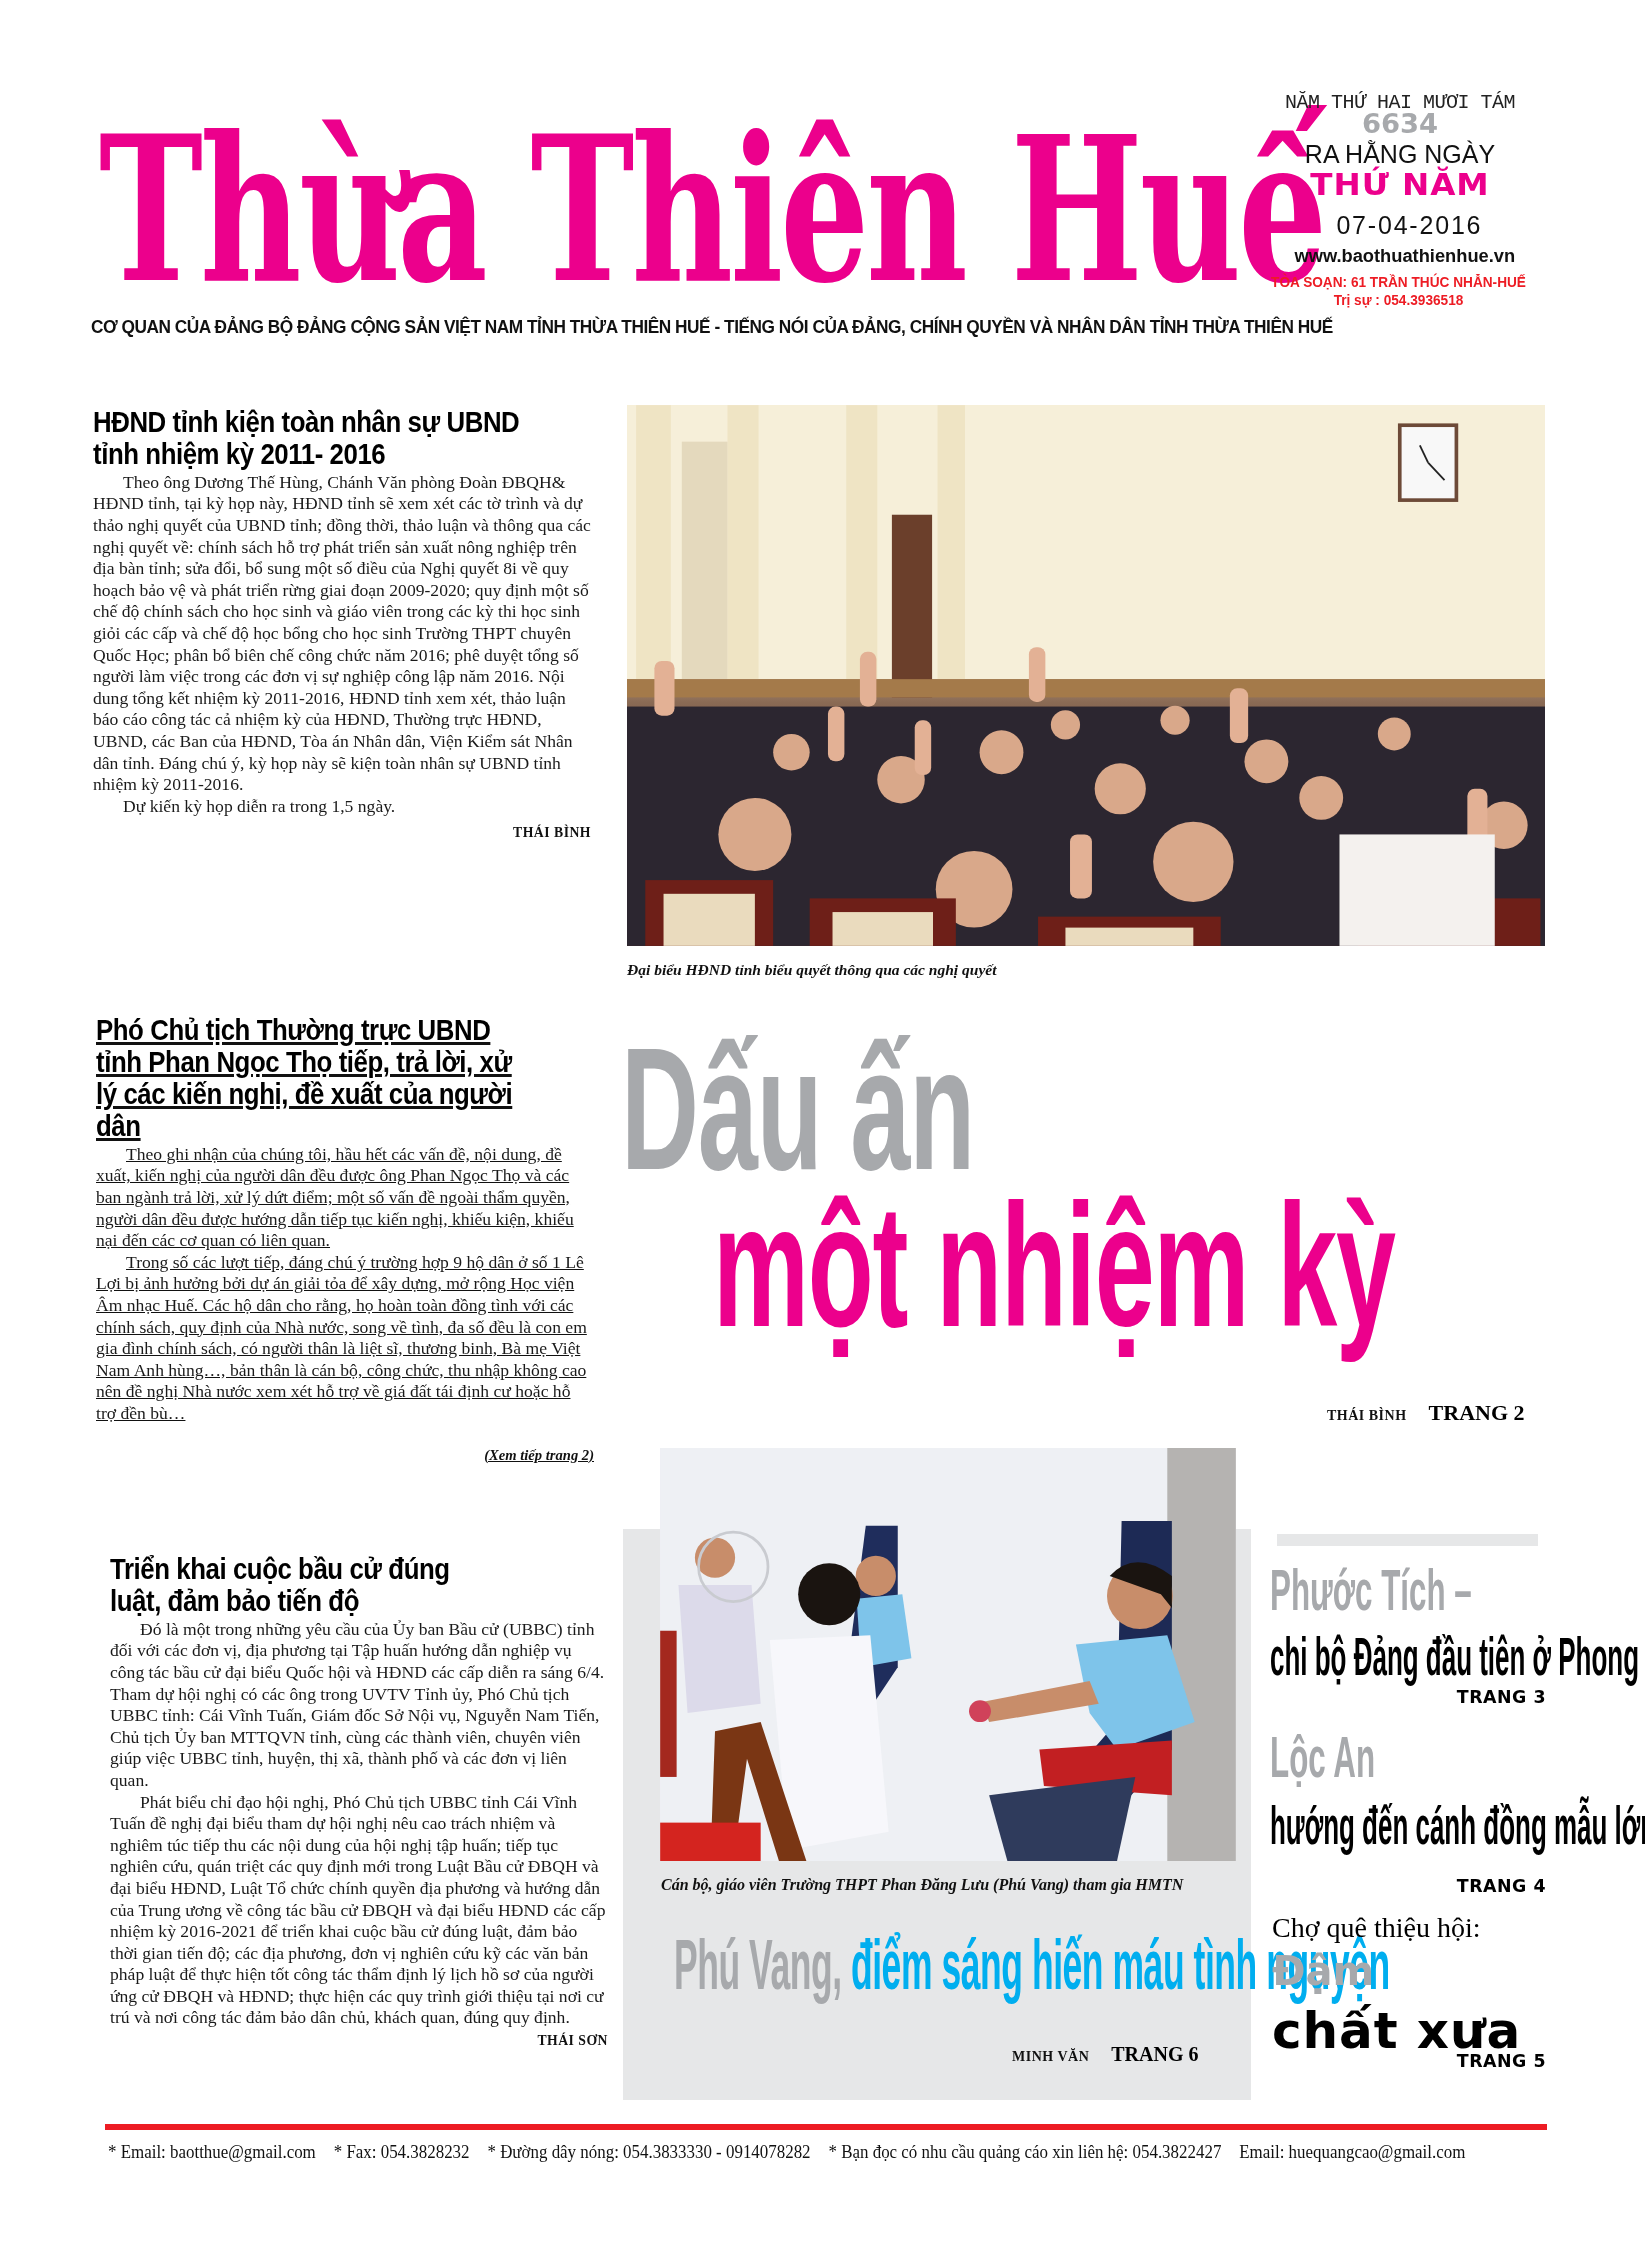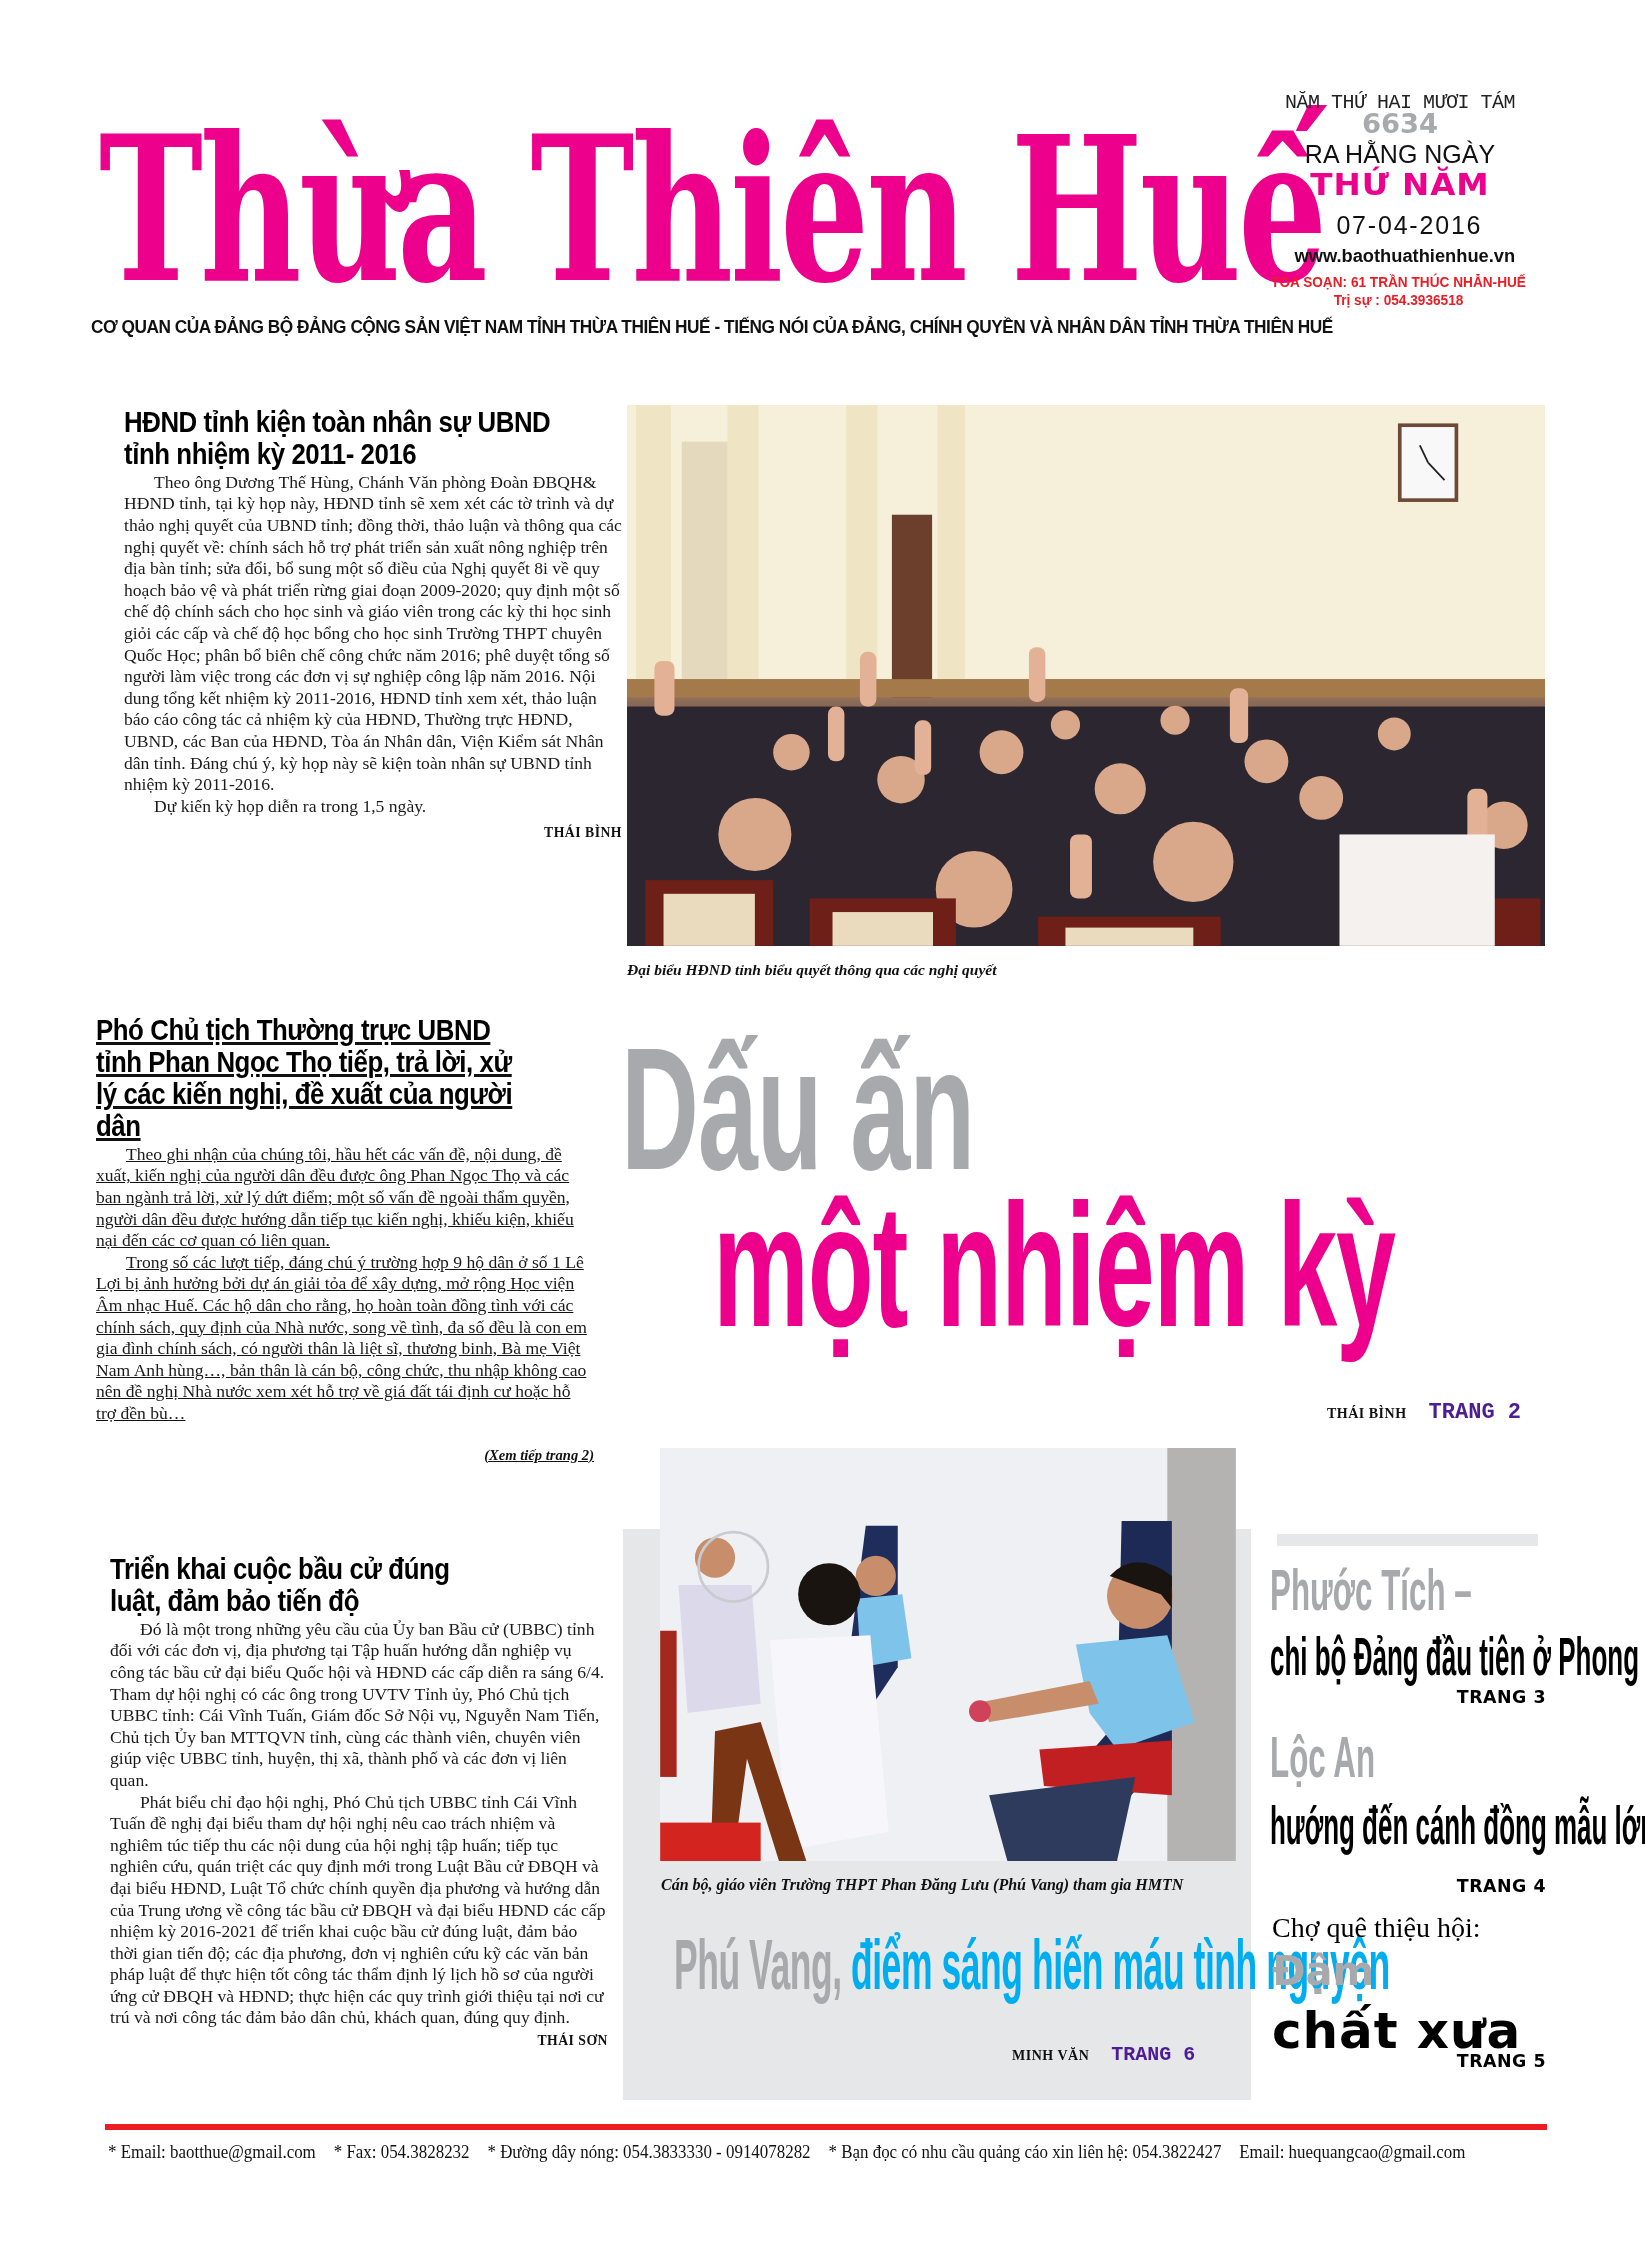--- a/index.html
+++ b/index.html
@@ -40,21 +40,21 @@
   .caption { font-family:"Liberation Serif", serif; font-style:italic; font-weight:bold; font-size:15.5px; white-space:nowrap; }
 
   
   .feat-line1 { left:621px; top:1022px; font-family:"Liberation Sans", sans-serif; font-weight:bold; color:#a7a9ac;
     font-size:174px; line-height:174px; white-space:nowrap; transform:scaleX(0.62) scaleY(1.0); transform-origin:left top; letter-spacing:-1.8px; }
   .feat-line2 { left:713px; top:1179px; font-family:"Liberation Sans", sans-serif; font-weight:bold; color:#ec008c;
     font-size:174px; line-height:174px; white-space:nowrap; transform:scaleX(0.62); transform-origin:left top; letter-spacing:-1.8px; }
 
   .credit-row { font-family:"Liberation Serif", serif; font-weight:bold; white-space:nowrap; }
   .credit-name { font-size:14px; color:#111; letter-spacing:0.5px; }
-  .credit-page { font-size:22px; color:#4c1d95; margin-left:22px;font-family:Liberation Mono, monospace; }
+  .credit-page { font-size:22px; color:#000000; margin-left:22px; }
 
   
   .gray-panel { left:623px; top:1529px; width:628px; height:571px; background:#e6e7e8; }
   .gray-strip { left:1277px; top:1534px; width:261px; height:12px; background:#e6e7e8; }
 
   .phuvang { left:674px; top:1928px; font-family:"Liberation Sans", sans-serif; font-weight:bold; font-size:71px; line-height:73px;
     white-space:nowrap; transform:scaleX(0.5); transform-origin:left top; letter-spacing:-0.9px; }
   .phuvang .gray { color:#a7a9ac; }
   .phuvang .blue { color:#00aeef; }
 
@@ -84,21 +84,21 @@
   <div class="issue-year">NĂM THỨ HAI MƯƠI TÁM</div>
   <div class="issue-num">6634</div>
   <div class="issue-daily">RA HẰNG NGÀY</div>
   <div class="issue-weekday">THỨ NĂM</div>
   <div class="issue-date">07-04-2016</div>
   <div class="issue-web">www.baothuathienhue.vn</div>
   <div class="issue-addr">TÒA SOẠN: 61 TRẦN THÚC NHẪN-HUẾ</div>
   <div class="issue-phone">Trị sự : 054.3936518</div>
 </div>
 
-<div class="abs" style="left:124px; top:406px;">
+<div class="abs" style="left:93px; top:406px;">
   <div class="headline" style="width:512px;">HĐND tỉnh kiện toàn nhân sự UBND tỉnh nhiệm kỳ 2011- 2016</div>
   <div class="body-text" style="margin-top:1.8px;">
     <p>Theo ông Dương Thế Hùng, Chánh Văn phòng Đoàn ĐBQH&amp; HĐND tỉnh, tại kỳ họp này, HĐND tỉnh sẽ xem xét các tờ trình và dự thảo nghị quyết của UBND tỉnh; đồng thời, thảo luận và thông qua các nghị quyết về: chính sách hỗ trợ phát triển sản xuất nông nghiệp trên địa bàn tỉnh; sửa đổi, bổ sung một số điều của Nghị quyết 8i về quy hoạch bảo vệ và phát triển rừng giai đoạn 2009-2020; quy định một số chế độ chính sách cho học sinh và giáo viên trong các kỳ thi học sinh giỏi các cấp và chế độ học bổng cho học sinh Trường THPT chuyên Quốc Học; phân bổ biên chế công chức năm 2016; phê duyệt tổng số người làm việc trong các đơn vị sự nghiệp công lập năm 2016. Nội dung tổng kết nhiệm kỳ 2011-2016, HĐND tỉnh xem xét, thảo luận báo cáo công tác cả nhiệm kỳ của HĐND, Thường trực HĐND, UBND, các Ban của HĐND, Tòa án Nhân dân, Viện Kiểm sát Nhân dân tỉnh. Đáng chú ý, kỳ họp này sẽ kiện toàn nhân sự UBND tỉnh nhiệm kỳ 2011-2016.</p>
     <p>Dự kiến kỳ họp diễn ra trong 1,5 ngày.</p>
   </div>
   <div class="byline" style="margin-top:7.3px;">THÁI BÌNH</div>
 </div>
 
 <div class="abs" style="left:96px; top:1014px;text-decoration:underline;">
   <div class="headline" style="width:512px;">Phó Chủ tịch Thường trực UBND tỉnh Phan Ngọc Thọ tiếp, trả lời, xử lý các kiến nghị, đề xuất của người dân</div>

